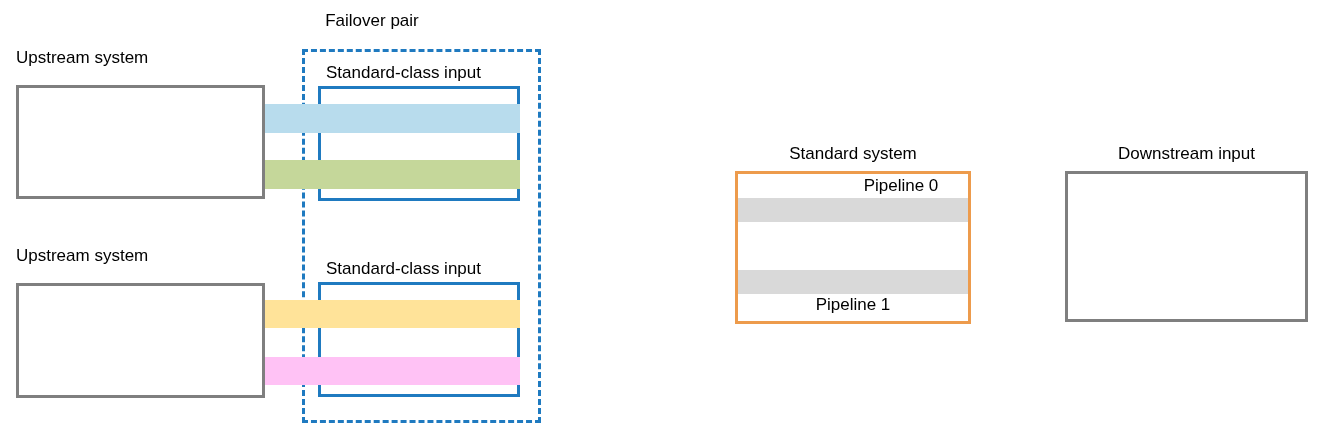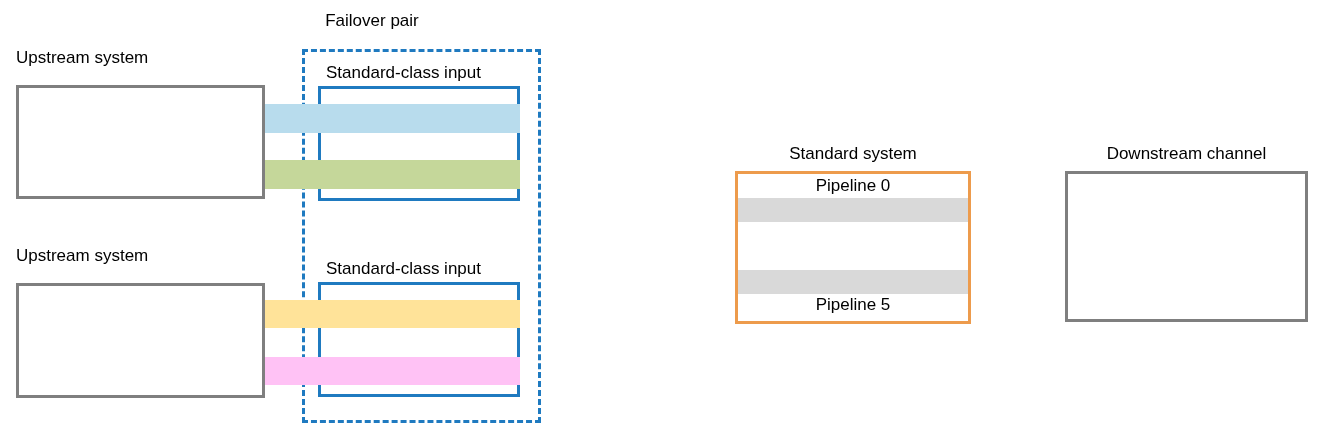--- a/index.html
+++ b/index.html
@@ -87,22 +87,22 @@
   <div class="blue-box" style="left:318px; top:282px; width:202px; height:115px;"></div>
 
   <div class="band" style="left:265px; top:104px; width:255px; height:29px; background:#b8dced;"></div>
   <div class="band" style="left:265px; top:160px; width:255px; height:29px; background:#c5d79a;"></div>
   <div class="band" style="left:265px; top:300px; width:255px; height:28px; background:#ffe399;"></div>
   <div class="band" style="left:265px; top:357px; width:255px; height:28px; background:#ffc2f5;"></div>
 
   <div class="label center" style="left:735px; top:143px; width:236px;">Standard system</div>
   <div class="orange-box" style="left:735px; top:171px; width:236px; height:153px;"></div>
 
-  <div class="chan-label" style="left:738px; top:175px; width:230px;">Pipeline 0</div>
+  <div class="chan-label" style="left:738px; top:175px; width:230px;padding-left:48px;">Pipeline 0</div>
   <div class="chan-band" style="left:738px; top:198px; width:230px; height:24px;"></div>
 
   <div class="chan-band" style="left:738px; top:270px; width:230px; height:24px;"></div>
-  <div class="chan-label" style="left:738px; top:294px; width:230px;">Pipeline 5</div>
+  <div class="chan-label" style="left:738px; top:294px; width:230px;">Pipeline 1</div>
 
-  <div class="label center" style="left:1065px; top:143px; width:243px;">Downstream channel</div>
+  <div class="label center" style="left:1065px; top:143px; width:243px;">Downstream input</div>
   <div class="gray-box" style="left:1065px; top:171px; width:243px; height:151px;"></div>
 
 </div>
 
 </body></html>

